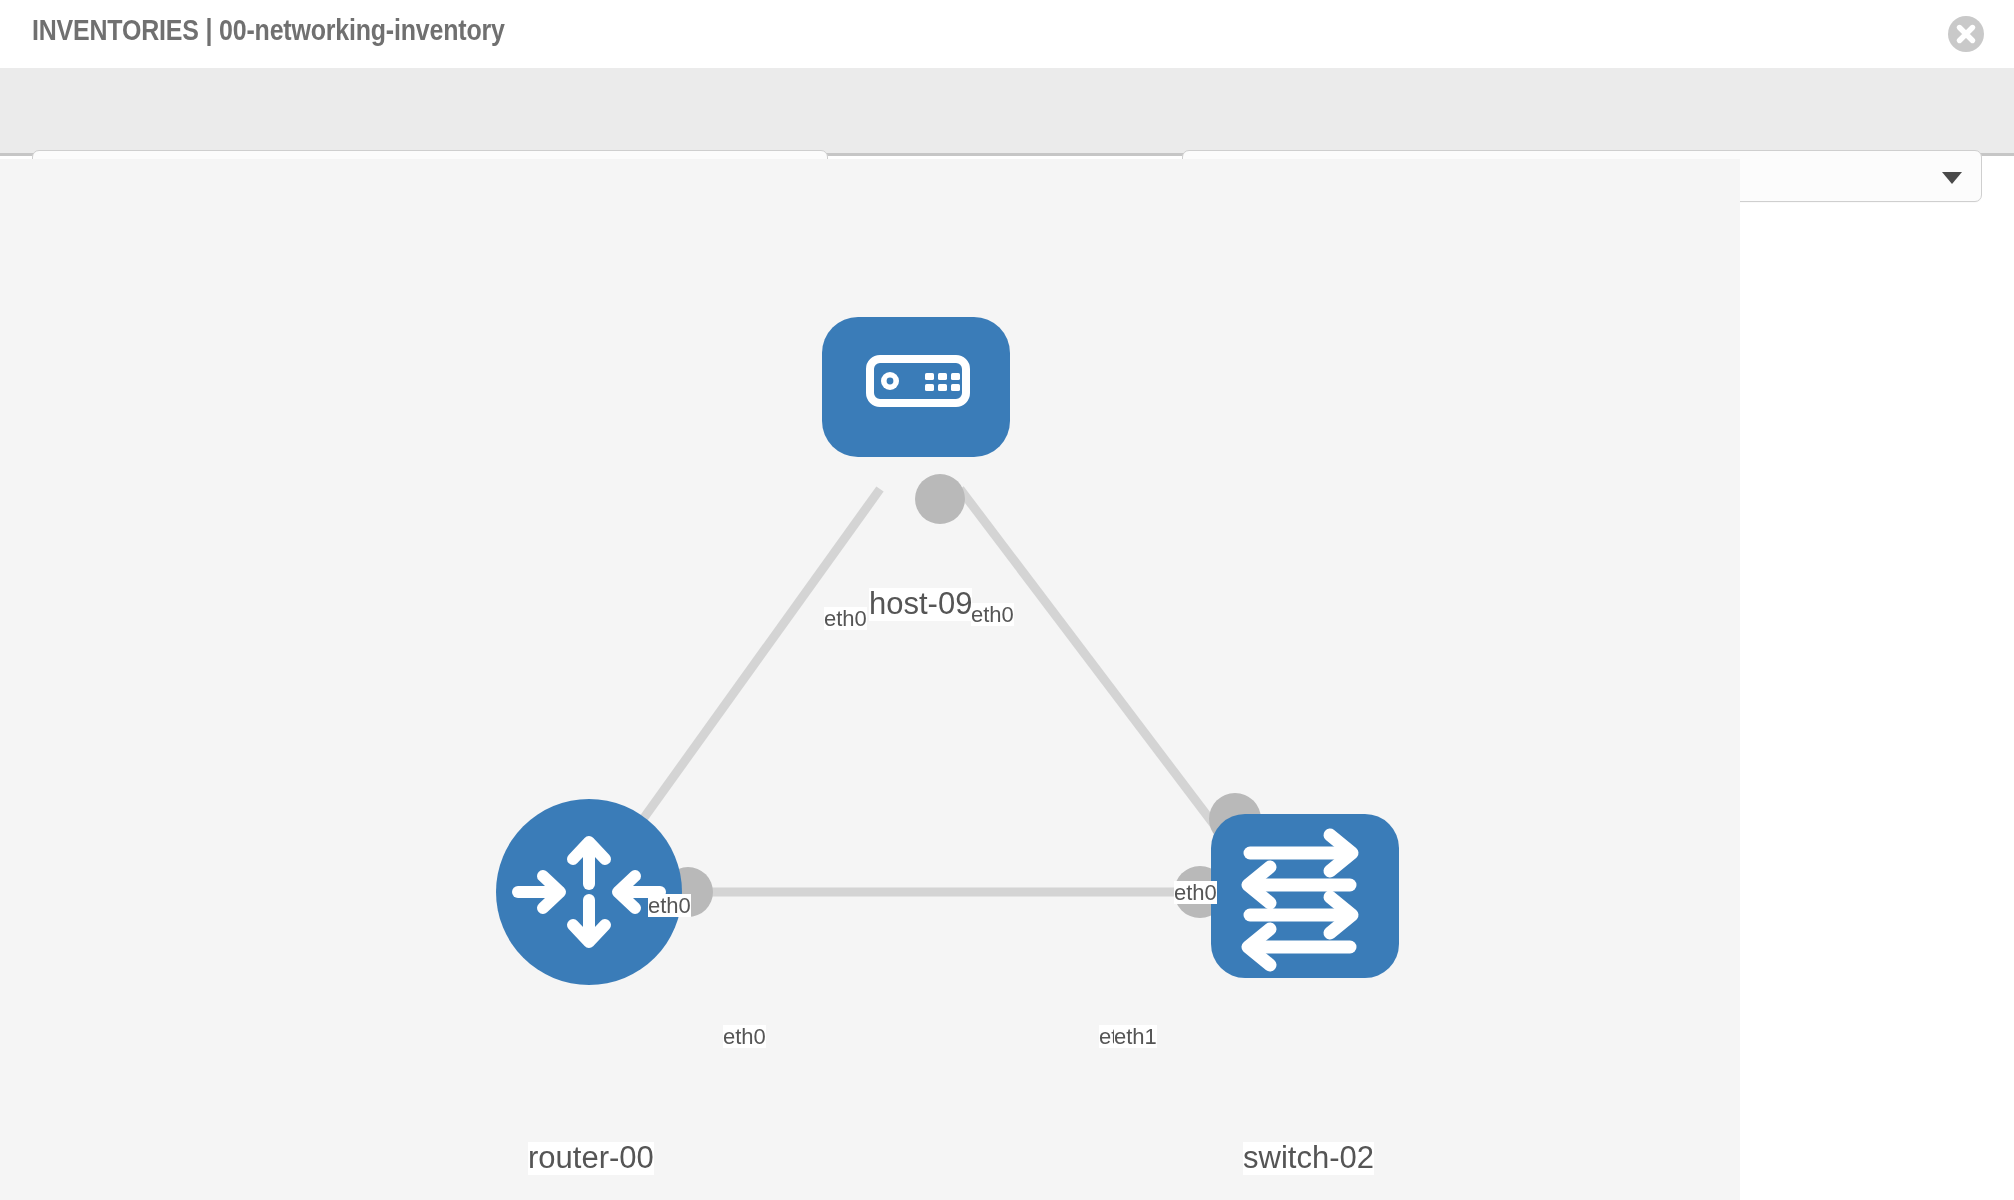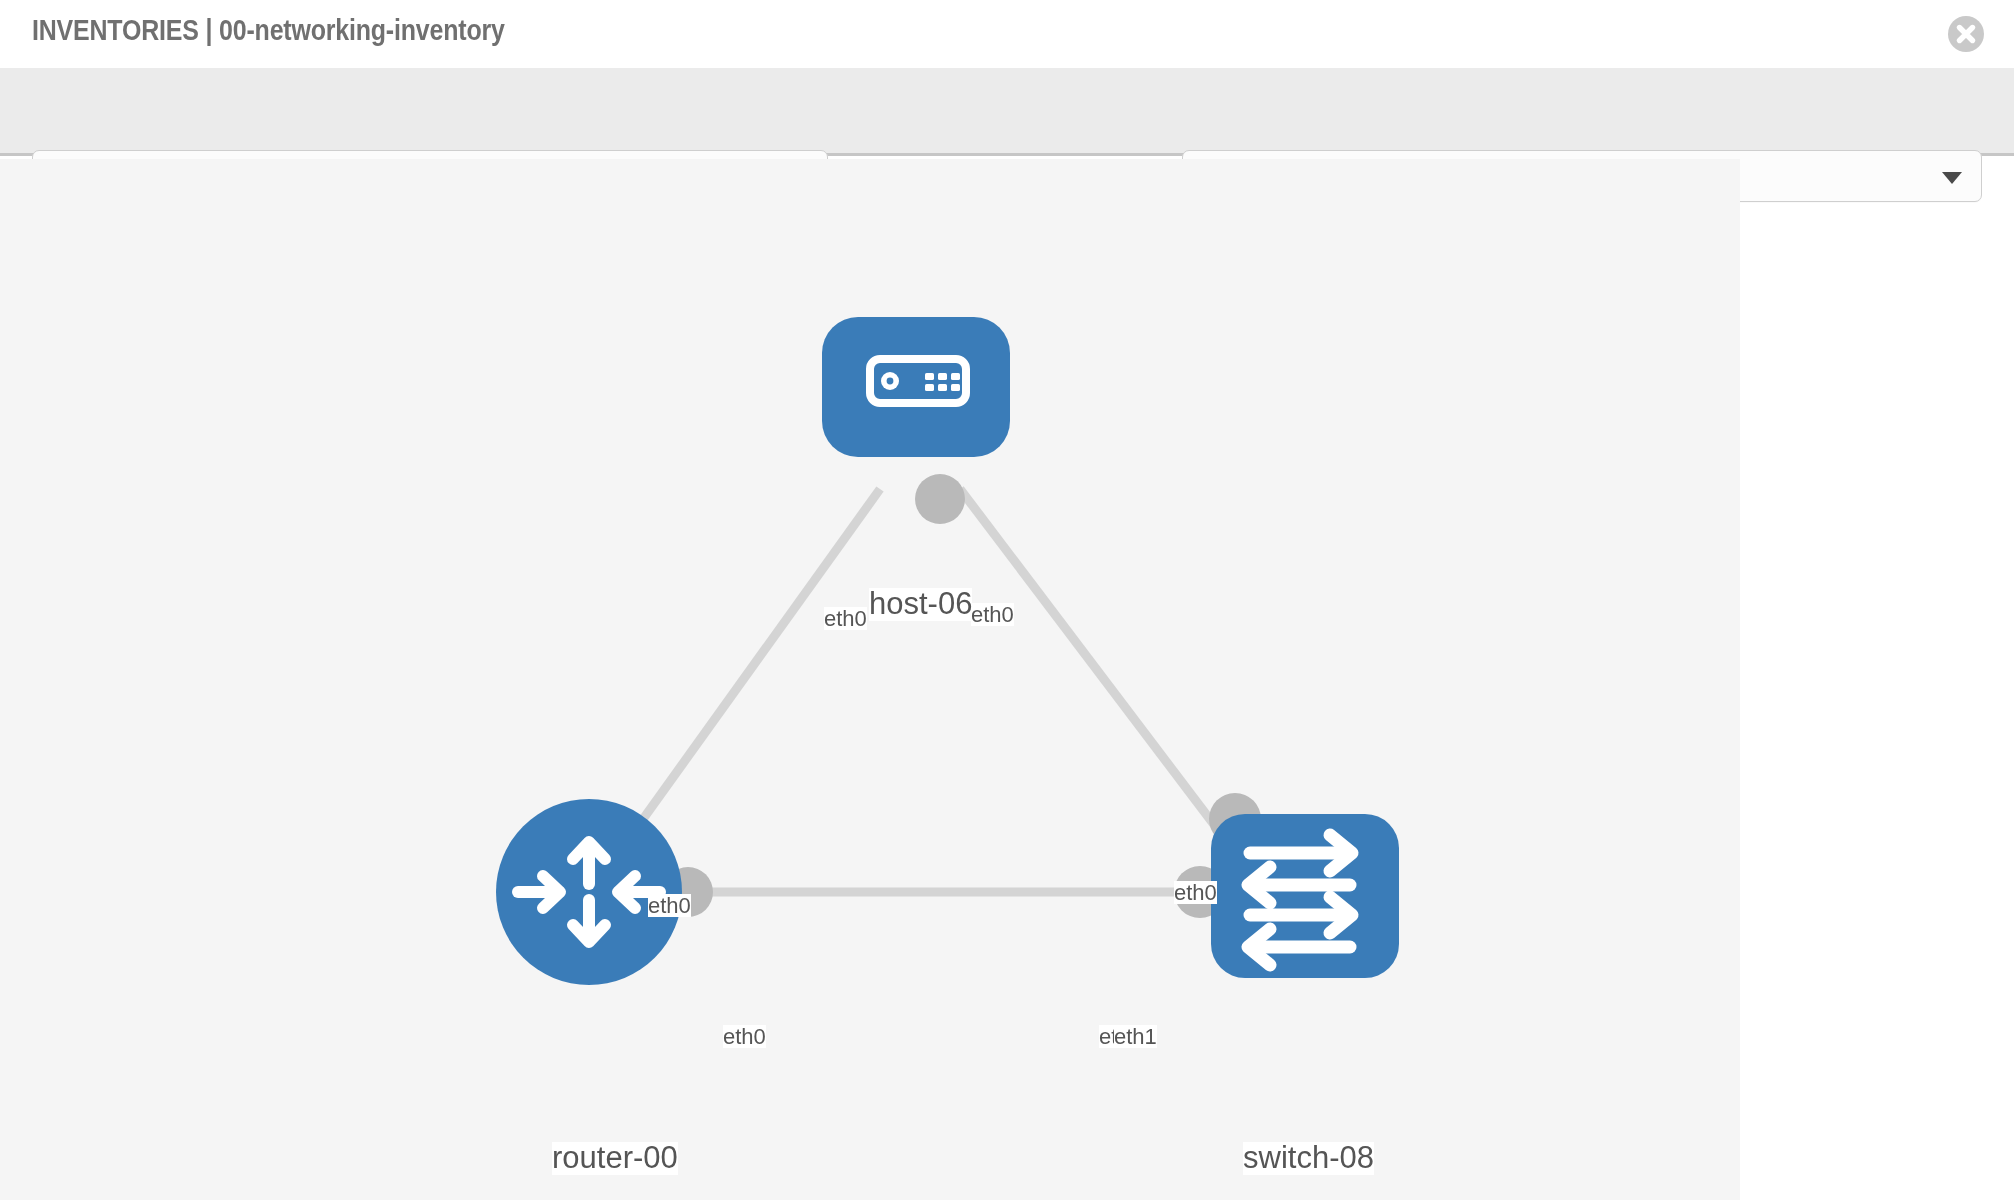--- a/index.html
+++ b/index.html
@@ -203,18 +203,18 @@
     </svg>
 
     <div class="nlabel small" style="left:824px; top:448px;">eth0</div>
     <div class="nlabel small" style="left:971px; top:444px;">eth0</div>
     <div class="nlabel small" style="left:648px; top:735px;">eth0</div>
     <div class="nlabel small" style="left:1174px; top:722px;">eth0</div>
     <div class="nlabel small" style="left:723px; top:866px;">eth0</div>
     <div class="nlabel small" style="left:1099px; top:866px;">eth</div>
     <div class="nlabel small" style="left:1114px; top:866px;">eth1</div>
 
-    <div class="nlabel big" style="left:869px; top:429px;">host-06</div>
-    <div class="nlabel big" style="left:528px; top:983px;margin-left:24px;">router-00</div>
-    <div class="nlabel big" style="left:1243px; top:983px;">switch-08</div>
+    <div class="nlabel big" style="left:869px; top:429px;">host-09</div>
+    <div class="nlabel big" style="left:528px; top:983px;">router-00</div>
+    <div class="nlabel big" style="left:1243px; top:983px;">switch-02</div>
 
   </div>
 </div>
 
 </body></html>

